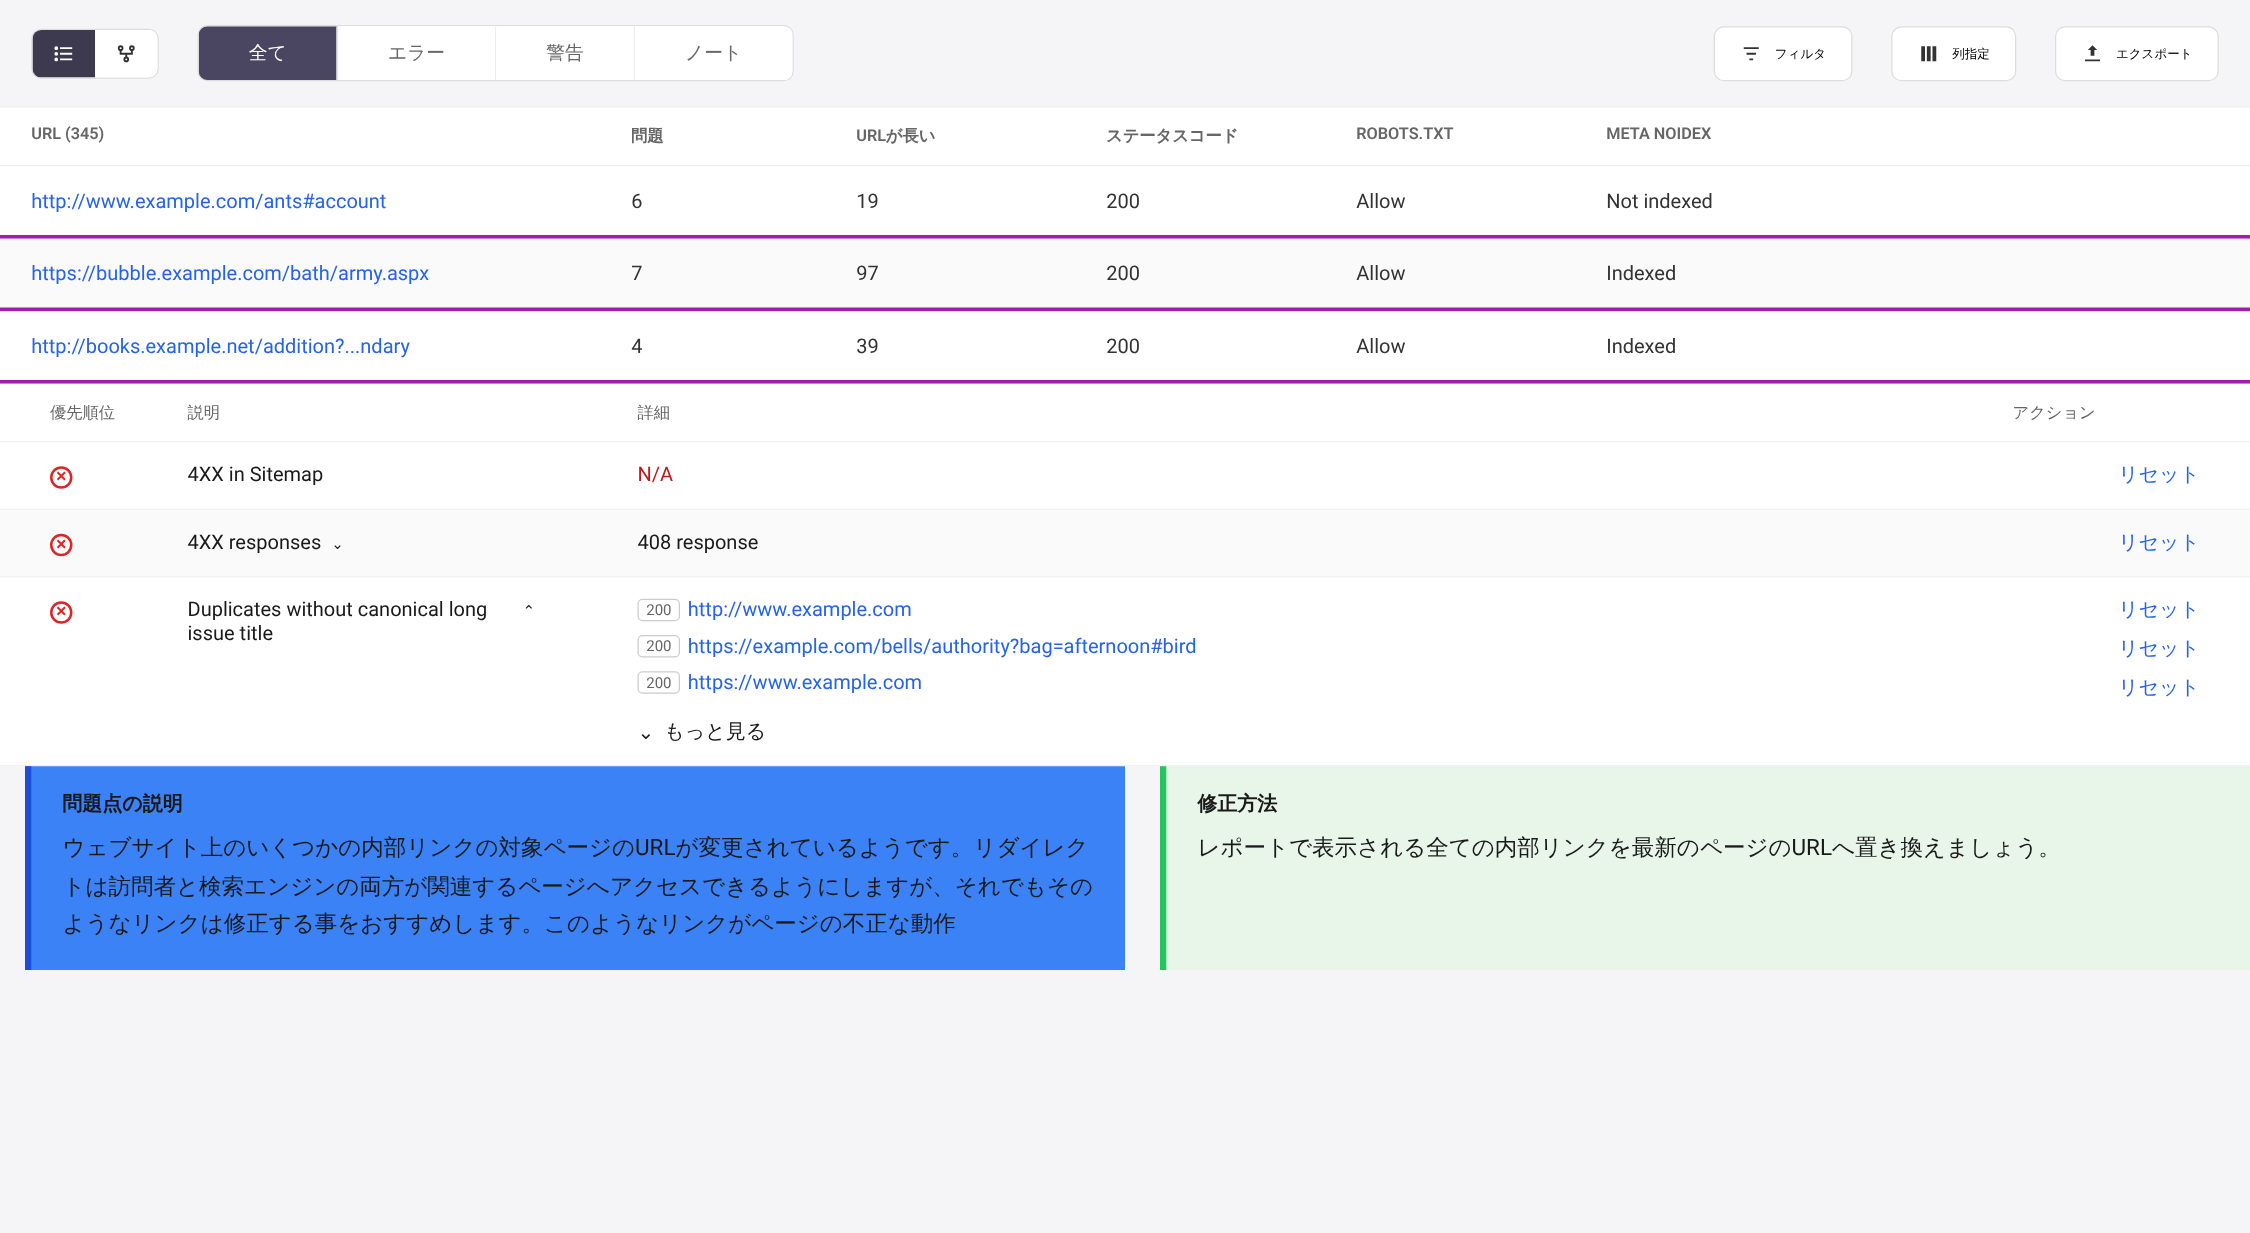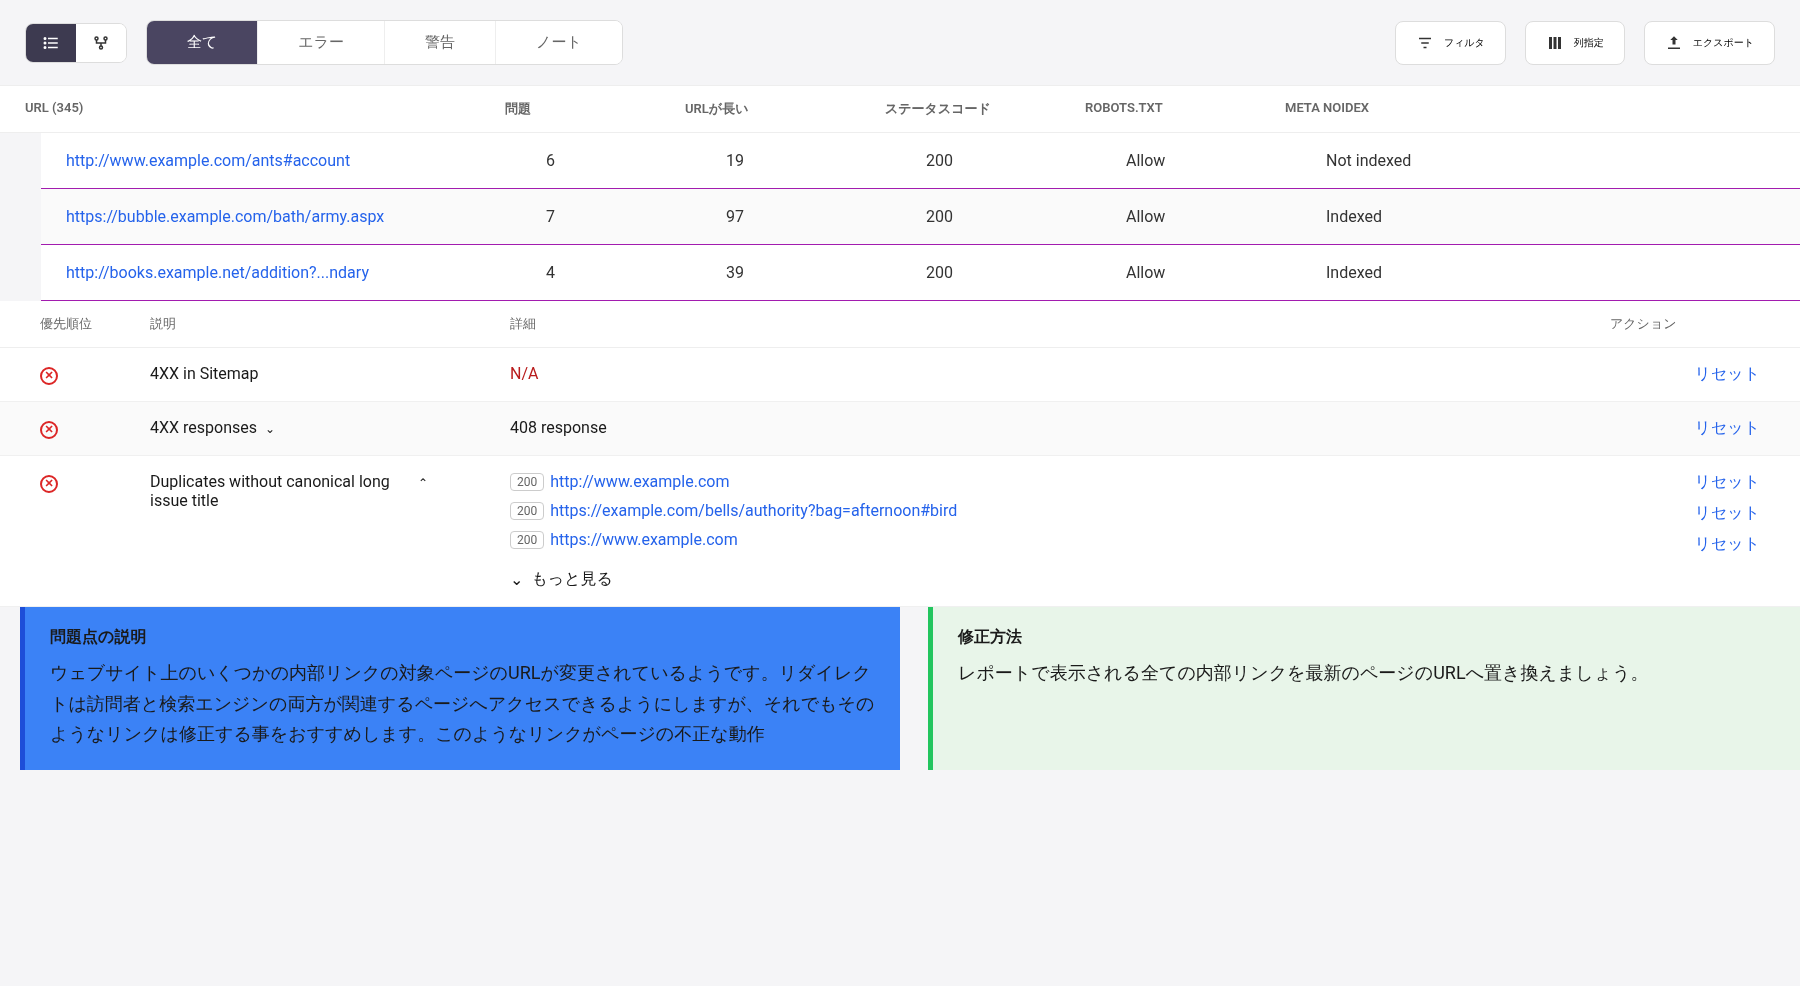--- a/index.html
+++ b/index.html
@@ -1,31 +1,31 @@
 <!DOCTYPE html>
 <html><head>
 <meta charset="utf-8">
 <style>
 * { margin: 0; padding: 0; box-sizing: border-box; font-family: -apple-system, BlinkMacSystemFont, "Segoe UI", Roboto, sans-serif; }
 body { background: #f5f5f7; color: #1a1a1a; font-size: 14px; }
 
-.toolbar { display: flex; align-items: center; padding: 20px 25px; gap: 19px; }
+.toolbar { display: flex; align-items: center; padding: 20px 25px; gap: 31px; }
 .view-toggle { display: flex; background: #fff; border-radius: 8px; overflow: hidden; border: 1px solid #ddd; }
 .view-btn { padding: 10px 16px; background: #fff; border: none; display: flex; align-items: center; justify-content: center; }
 .view-btn.active { background: #3d3a50; }
 .tab-group { display: flex; background: #fff; border-radius: 8px; overflow: hidden; border: 1px solid #ddd; }
 .tab { padding: 12px 40px; background: #fff; border: none; font-size: 15px; color: #666; border-right: 1px solid #eee; cursor: pointer; }
 .tab:last-child { border-right: none; }
 .tab.active { background: #4a4561; color: #fff; }
 .spacer { flex: 1; }
 .action-btn { display: flex; align-items: center; gap: 10px; background: #fff; border: 1px solid #ddd; border-radius: 8px; padding: 12px 20px; font-size: 10px; cursor: pointer; }
 
 .table { width: 100%; }
 .thead { display: grid; grid-template-columns: 480px 180px 200px 200px 200px 200px; padding: 14px 25px; font-size: 13px; color: #666; font-weight: 600; background: #fff; border-top: 1px solid #eee; border-bottom: 1px solid #eee; }
-.row { display: grid; grid-template-columns: 480px 180px 200px 200px 200px 200px; padding: 18px 25px; font-size: 16px; background: #fff; border-bottom: 1px solid #a21caf; margin-left: 41px; }
+.row { display: grid; grid-template-columns: 480px 180px 200px 200px 200px 200px; padding: 18px 25px; font-size: 16px; background: #fff; border-bottom: 3px solid #a21caf; }
 .row:nth-child(even) { background: #fafafa; }
 .row a { color: #2563eb; text-decoration: none; }
 .row .c2, .row .c3, .row .c4, .row .c5, .row .c6 { color: #333; }
 
 .subhead { display: grid; grid-template-columns: 110px 360px 1fr 150px; padding: 14px 40px; font-size: 13px; color: #666; background: #fff; border-bottom: 1px solid #eee; }
 .subrow { display: grid; grid-template-columns: 110px 360px 1fr 150px; padding: 16px 40px; font-size: 16px; background: #fff; border-bottom: 1px solid #f0f0f0; align-items: start; }
 .subrow:nth-child(odd) { background: #fafafa; }
 .priority-icon { width: 18px; height: 18px; border: 2px solid #dc2626; border-radius: 50%; display: inline-flex; align-items: center; justify-content: center; color: #dc2626; font-size: 11px; font-weight: bold; }
 .desc { display: flex; align-items: flex-start; gap: 8px; }
 .chevron { font-size: 12px; margin-top: 4px; }

